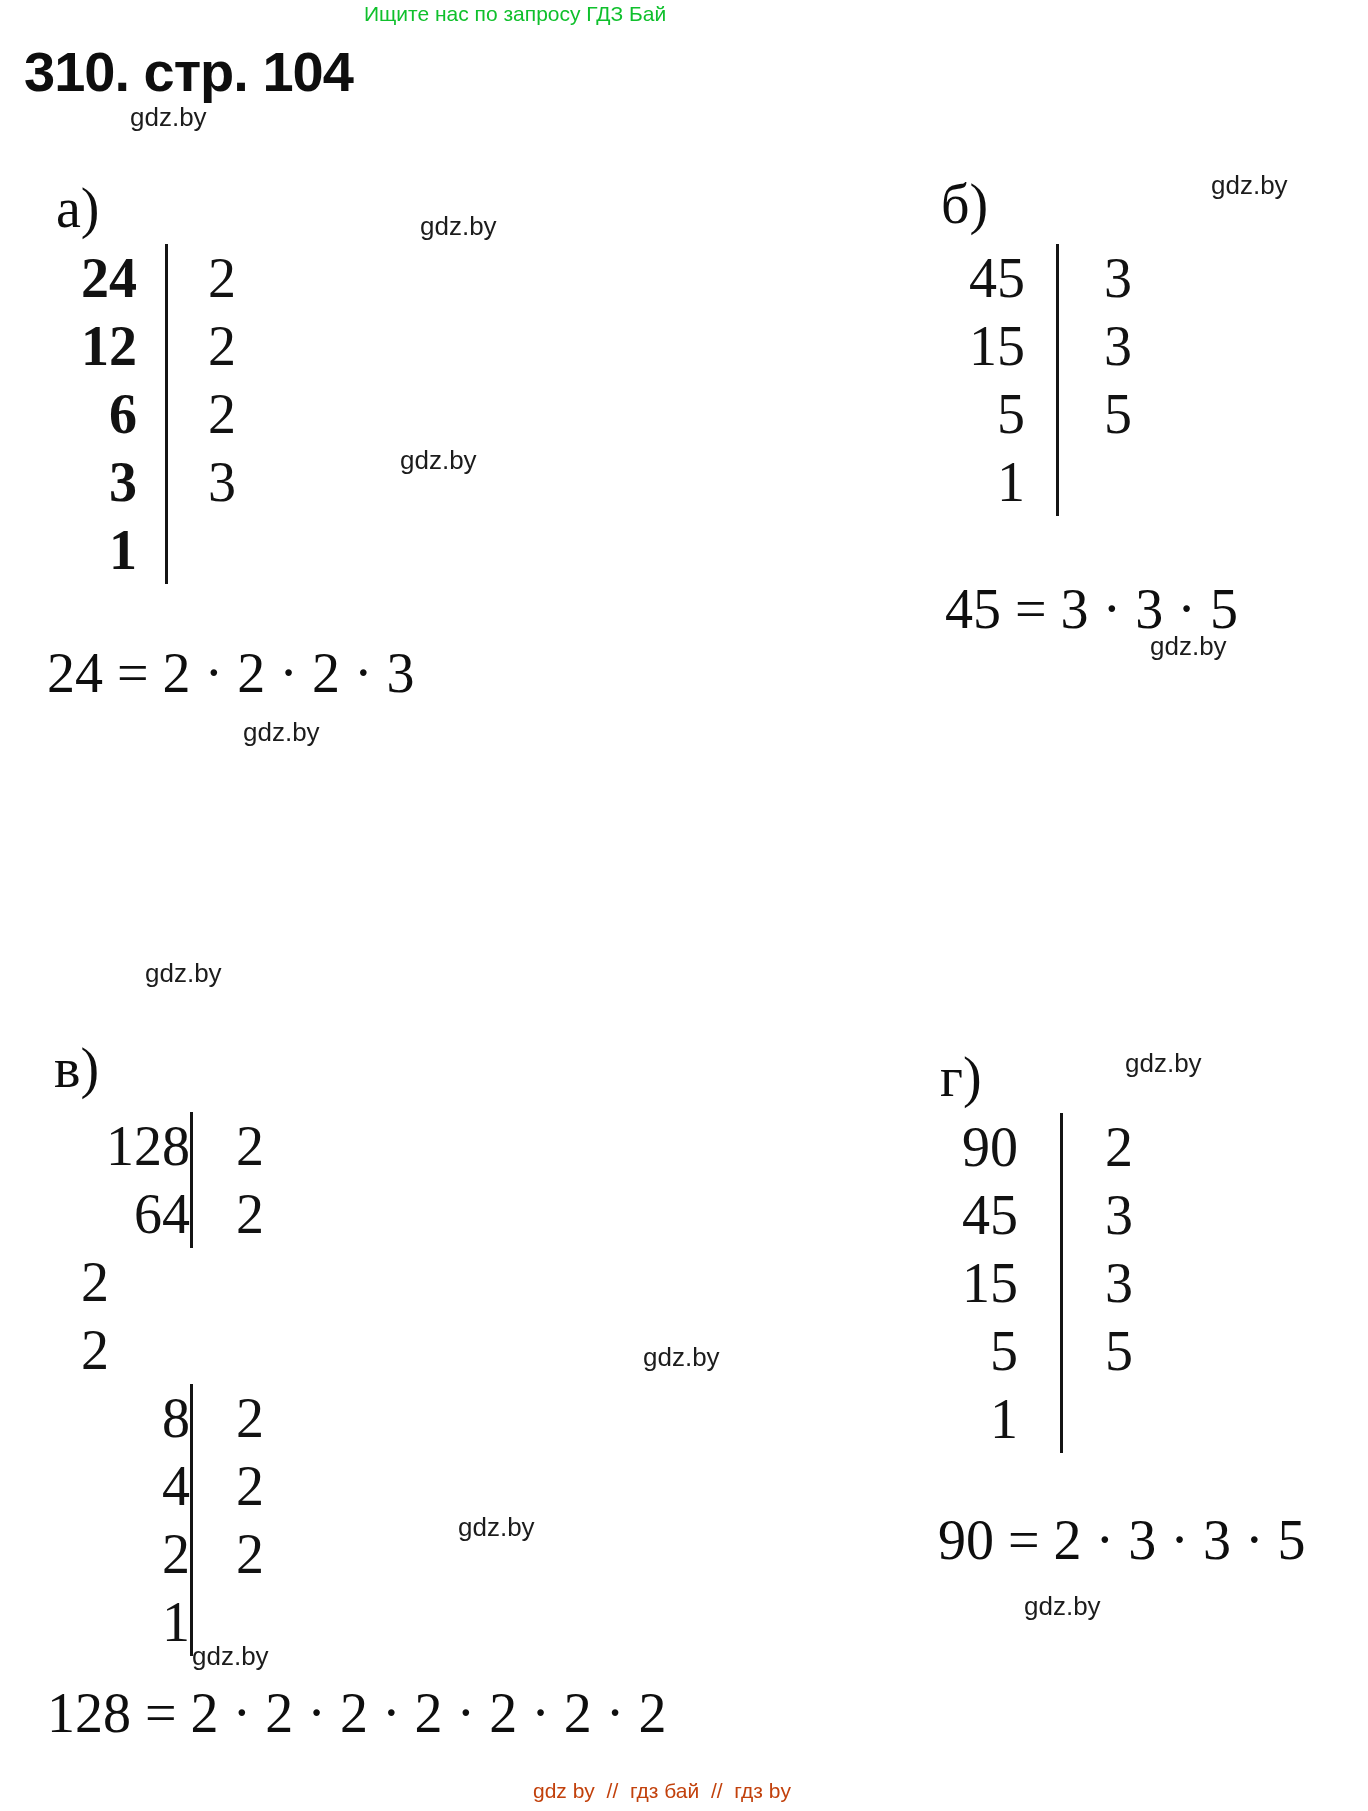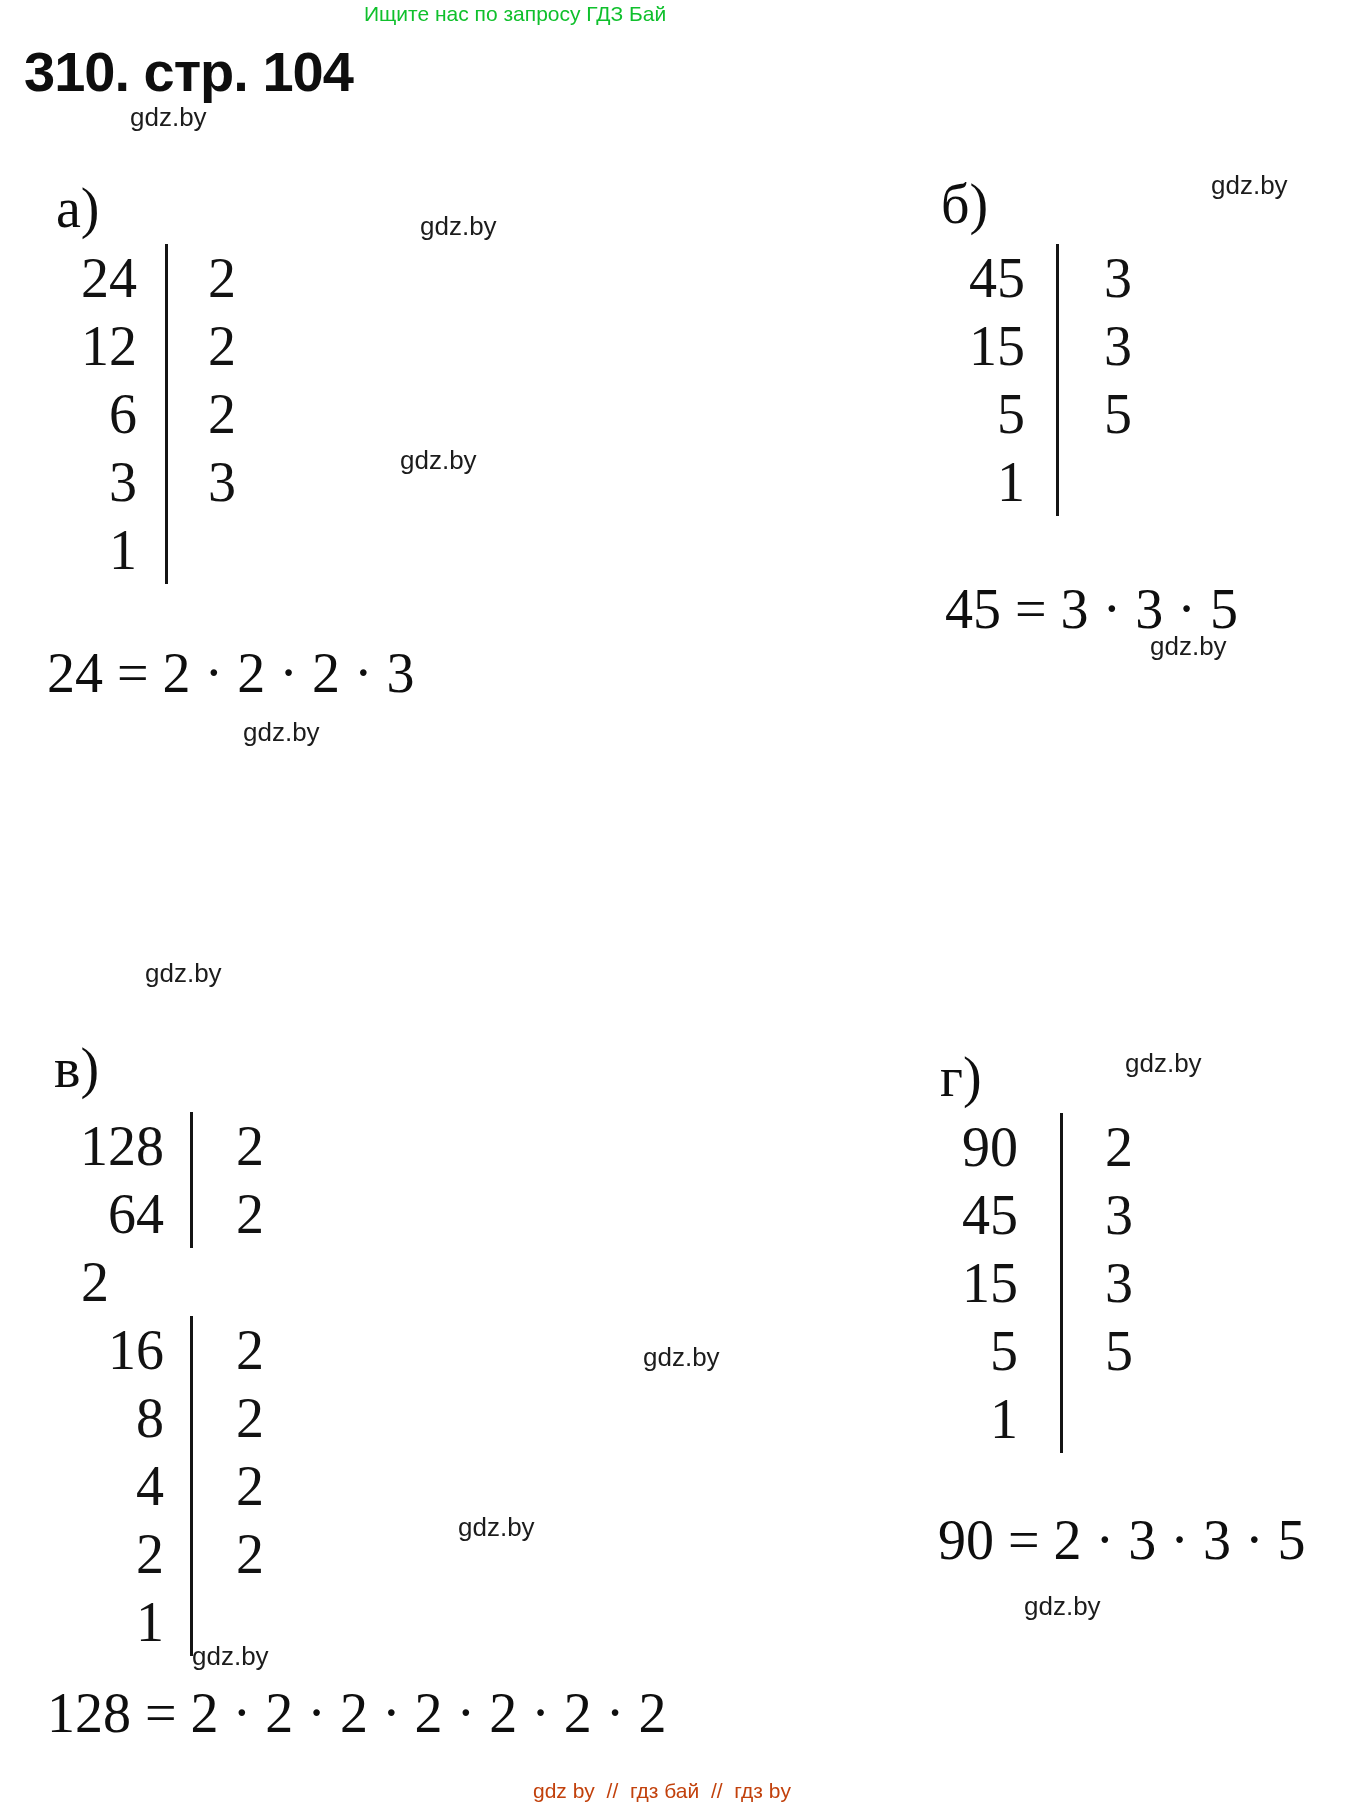--- a/index.html
+++ b/index.html
@@ -30,27 +30,27 @@
     position:absolute;font-size:56px;line-height:1;color:#0e0e0e;
   }
   .ladder{position:absolute;display:flex;flex-direction:column;}
   .lrow{display:flex;height:68px;line-height:68px;font-size:56px;}
   .lnum{
     box-sizing:border-box;text-align:right;
     border-right:3px solid #141414;
   }
   .ldiv{white-space:pre;}
   #ladder-a{left:38px;top:244px;}
-  #ladder-a .lnum{width:130px;padding-right:28px;}
+  #ladder-a .lnum{width:130px;padding-right:28px;font-weight:bold;}
   #ladder-a .ldiv{padding-left:40px;}
   #ladder-b{left:929px;top:244px;}
   #ladder-b .lnum{width:130px;padding-right:31px;}
   #ladder-b .ldiv{padding-left:45px;}
   #ladder-v{left:38px;top:1112px;}
-  #ladder-v .lnum{width:155px;padding-right:26px;}
+  #ladder-v .lnum{width:155px;}
   #ladder-v .ldiv{padding-left:43px;}
   #ladder-g{left:933px;top:1113px;}
   #ladder-g .lnum{width:130px;padding-right:42px;}
   #ladder-g .ldiv{padding-left:42px;}
   #label-a{left:56px;top:180px;}
   #label-b{left:941px;top:176px;}
   #label-v{left:54px;top:1040px;}
   #label-g{left:940px;top:1049px;}
   .eq{
     position:absolute;font-size:56px;line-height:1;color:#0e0e0e;white-space:pre;
@@ -143,21 +143,20 @@
       <div class="ldiv">2</div>
     </div>
     <div class="lrow">
       <div class="lnum">64</div>
       <div class="ldiv">2</div>
     </div>
     <div class="lrow">
       <div class="ldiv">2</div>
     </div>
     <div class="lrow">
-      <div class="lnum">16</div>
       <div class="ldiv">2</div>
     </div>
     <div class="lrow">
       <div class="lnum">8</div>
       <div class="ldiv">2</div>
     </div>
     <div class="lrow">
       <div class="lnum">4</div>
       <div class="ldiv">2</div>
     </div>

